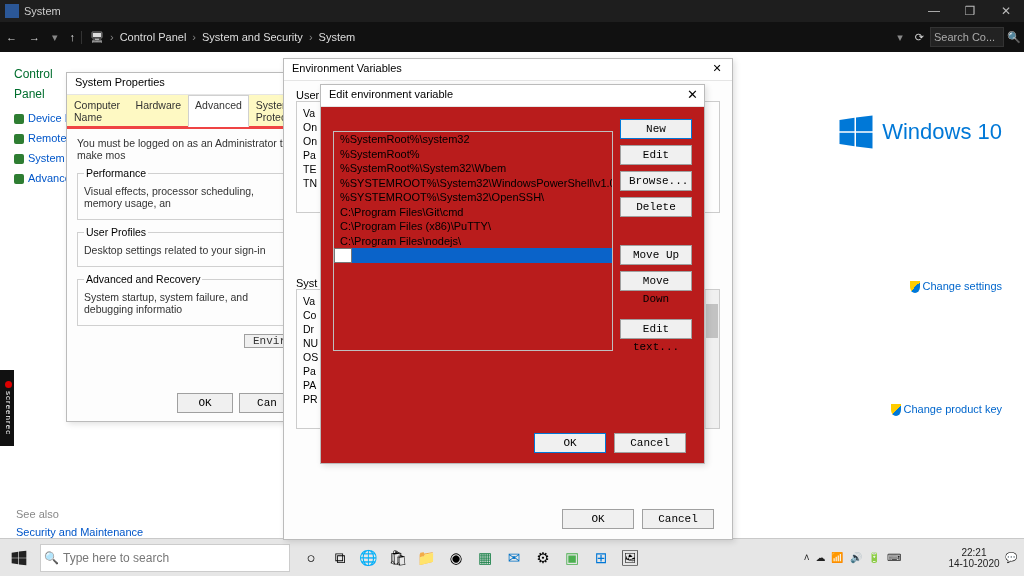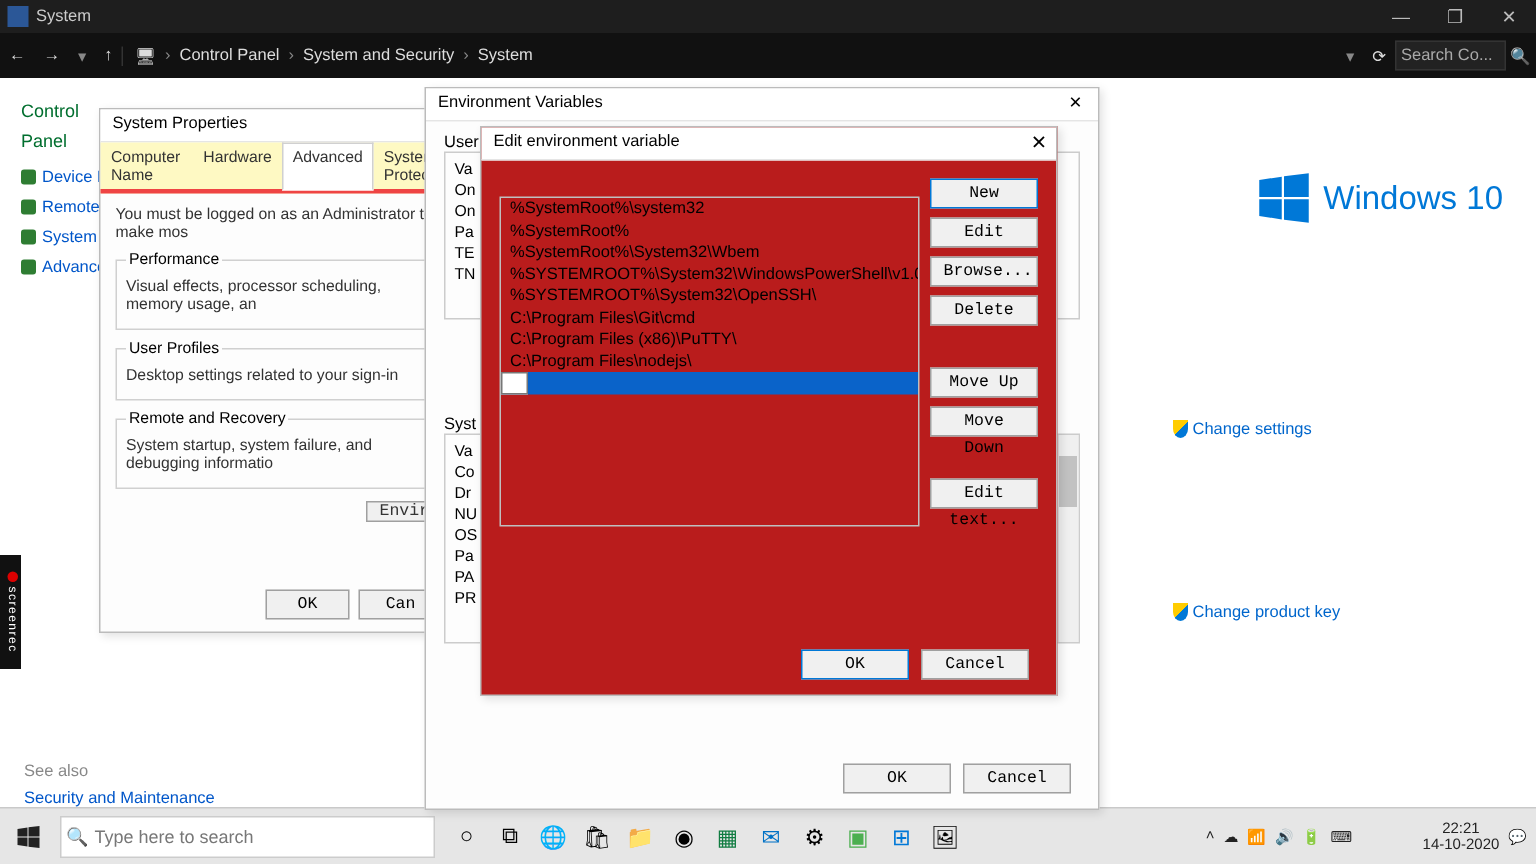--- a/index.html
+++ b/index.html
@@ -14,21 +14,21 @@
   .navbar .navseg { padding:0 6px; }
   .navbar .chev { color:#888; }
   .navbar .search { margin-left:auto; height:20px; width:74px; background:#222; border:1px solid #333; color:#aaa; font-size:11px; padding:0 3px; display:flex; align-items:center; }
 
   .content { position:absolute; top:52px; left:0; right:0; bottom:38px; background:#fff; }
 
   .leftlinks { position:absolute; left:14px; top:12px; width:70px; font-size:11px; color:#0056c9; line-height:20px; }
   .leftlinks .title { color:#006e2e; font-size:12px; margin-bottom:4px; }
   .leftlinks .item::before { content:""; display:inline-block; width:10px; height:10px; background:#2e7d32; border-radius:2px; margin-right:4px; vertical-align:middle;}
 
-  .rightpane { position:absolute; right:22px; top:70px; width:220px; font-size:11px; }
+  .rightpane { position:absolute; right:22px; top:70px; width:220px; text-align:right; font-size:11px; }
   .rightpane .win10 { color:#0078d7; font-size:22px; font-weight:300; margin-top:-8px; display:flex; align-items:center; gap:8px; justify-content:flex-end; }
   .rightpane .win10 svg { width:36px; height:36px; }
   .rightpane .link { color:#0066cc; margin-top:130px; display:block; }
   .rightpane .link2 { color:#0066cc; margin-top:110px; display:block; }
   .shield { display:inline-block; width:10px; height:12px; background:linear-gradient(135deg,#ffcc00 50%,#0078d7 50%); border-radius:0 0 50% 50%; margin-right:3px; vertical-align:middle;}
 
   .seealso { position:absolute; left:16px; top:456px; font-size:11px; color:#888; }
   .seclink { position:absolute; left:16px; top:474px; font-size:11px; color:#0056c9; }
 
   
@@ -156,21 +156,21 @@
       <div>You must be logged on as an Administrator to make mos</div>
       <fieldset>
           <legend>Performance</legend>
         <div>Visual effects, processor scheduling, memory usage, an</div>
       </fieldset>
       <fieldset>
           <legend>User Profiles</legend>
         <div>Desktop settings related to your sign-in</div>
       </fieldset>
       <fieldset>
-          <legend>Remote and Recovery</legend>
+          <legend>Advanced and Recovery</legend>
         <div>System startup, system failure, and debugging informatio</div>
       </fieldset>
       <div style="text-align:right;margin-top:4px">
         <span class="btn">Envir</span>
       </div>
     </div>
     <div class="btnrow">
       <span class="btn">OK</span>
       <span class="btn">Can</span>
     </div>

